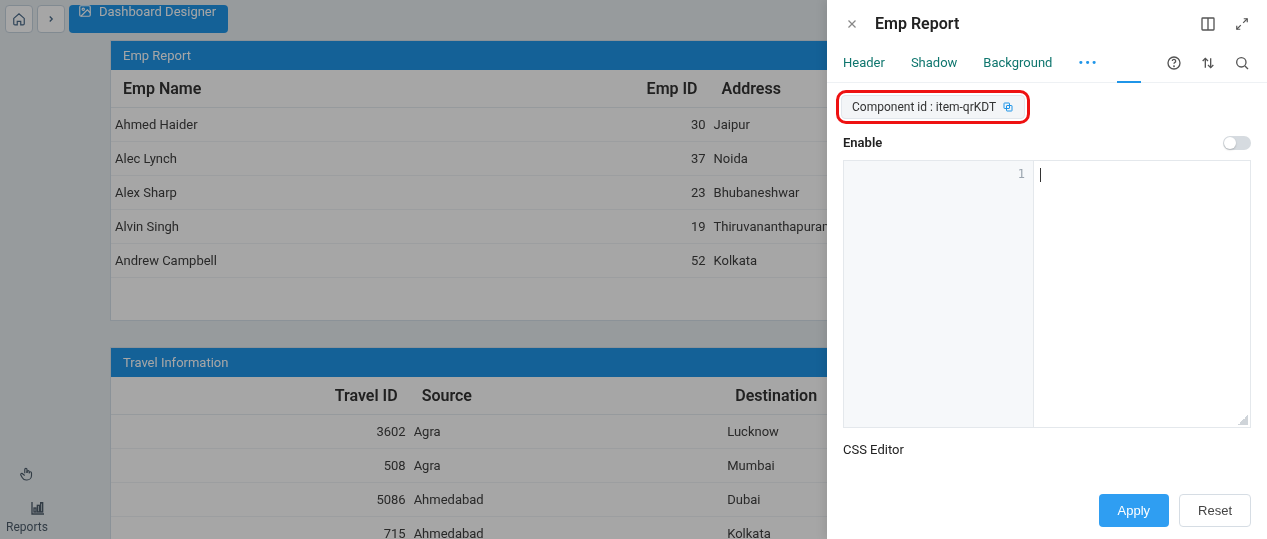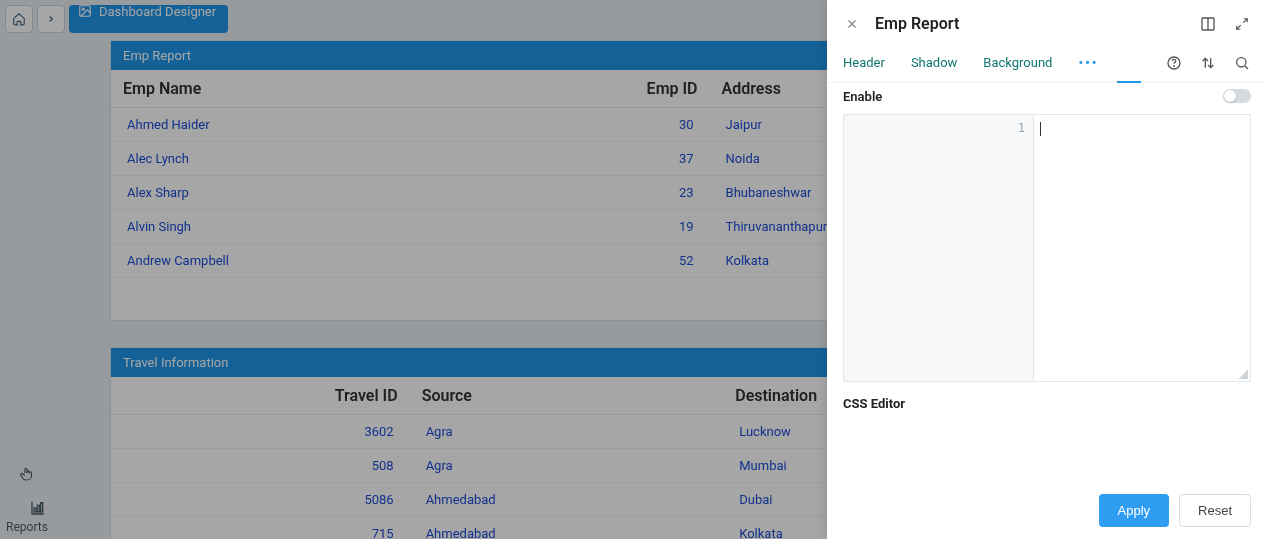--- a/index.html
+++ b/index.html
@@ -20,21 +20,21 @@
 .rail-item { display: flex; flex-direction: column; align-items: flex-end; gap: 2px; font-size: 12px; }
 .rail-icon { width: 20px; height: 20px; display: flex; align-items: center; justify-content: center; }
 
 
 .workspace { position: absolute; left: 60px; top: 30px; right: 0; bottom: 0; padding: 10px 50px 0 50px; z-index: 2; }
 .card { background: #fff; border: 1px solid #d6e0ea; margin-bottom: 26px; }
 .card-header { background: #1f95e8; color: #fff; padding: 7px 12px; font-size: 13px; }
 table.data { width: 100%; border-collapse: collapse; }
 table.data th { text-align: left; font-weight: 600; font-size: 16px; padding: 9px 12px; background: #fff; border-bottom: 1px solid #e7edf2; }
 table.data th.num, table.data td.num { text-align: right; }
-table.data td { padding: 9px 16px; border-bottom: 1px solid #f0f3f6; font-size: 13px; color: #1d4ed8; }
+table.data td { padding: 9px 4px; border-bottom: 1px solid #f0f3f6; font-size: 13px; color: #404040; }
 .pager { display: flex; align-items: center; justify-content: flex-end; gap: 8px; padding: 8px 12px; font-size: 13px; color: #444; }
 .pager-btn { width: 26px; height: 26px; border: 1px solid #cfd8e1; background: #fff; display: flex; align-items: center; justify-content: center; color: #667; }
 .pager-btn.current { border-color: #1f95e8; color: #1f95e8; }
 
 
 .panel { position: absolute; top: 0; right: 0; width: 440px; height: 100%; background: #fff; z-index: 10; display: flex; flex-direction: column; box-shadow: -2px 0 10px rgba(0,0,0,0.1); }
 .panel-head { display: flex; align-items: center; padding: 14px 16px 10px 16px; gap: 14px; }
 .panel-close { width: 18px; height: 18px; display: flex; align-items: center; justify-content: center; color: #888; }
 .panel-title { font-size: 16px; font-weight: 600; color: #222; flex: 1; }
 .panel-head-icons { display: flex; gap: 16px; color: #555; }
@@ -43,31 +43,31 @@
 .panel-tabs { display: flex; align-items: center; padding: 0 16px; border-bottom: 1px solid #eef1f4; gap: 26px; position: relative; }
 .ptab { padding: 12px 0; font-size: 13px; color: #0f766e; }
 .ptab.more { color: #1f95e8; letter-spacing: 2px; font-weight: bold; }
 .ptab-underline { position: absolute; bottom: -1px; height: 2px; background: #1f95e8; left: 290px; width: 24px; }
 .panel-tabs .right-icons { margin-left: auto; display: flex; gap: 16px; color: #555; }
 
 .comp-id { margin: 12px 14px 10px 14px; display: inline-flex; align-items: center; gap: 6px; padding: 4px 10px; background: #f3f5f7; border: 1px solid #e2e7ec; border-radius: 4px; font-size: 12px; color: #333; position: relative; }
 .comp-id-copy { color: #1f95e8; display: inline-flex; }
 .red-marker { position: absolute; border: 3px solid #e11; border-radius: 10px; left: -6px; top: -6px; right: -6px; bottom: -6px; pointer-events: none; }
 
-.enable-row { display: flex; align-items: flex-start; justify-content: space-between; padding: 6px 16px 10px 16px; font-size: 13px; font-weight: 600; color: #222; }
+.enable-row { display: flex; align-items: center; justify-content: space-between; padding: 6px 16px 10px 16px; font-size: 13px; font-weight: 600; color: #222; }
 .toggle { width: 28px; height: 14px; background: #d6dbe0; border-radius: 8px; position: relative; }
 .toggle::after { content: ""; position: absolute; width: 12px; height: 12px; background: #fff; border-radius: 50%; top: 1px; left: 1px; box-shadow: 0 1px 2px rgba(0,0,0,0.2); }
 
 .css-editor { margin: 0 16px; border: 1px solid #e4e8ec; height: 268px; display: flex; position: relative; }
 .gutter { width: 190px; background: #f6f8fa; border-right: 1px solid #e4e8ec; text-align: right; padding: 6px 8px; color: #9aa4ae; font-size: 12px; font-family: Menlo, Consolas, monospace; }
 .editor-area { flex: 1; padding: 6px 6px; font-family: Menlo, Consolas, monospace; font-size: 12px; color: #333; }
 .cursor { display: inline-block; width: 1px; height: 14px; background: #333; vertical-align: middle; }
 .resize-grip { position: absolute; right: 2px; bottom: 2px; width: 10px; height: 10px; background: linear-gradient(135deg, transparent 50%, #cfd4d9 50%); }
 
-.css-label { padding: 14px 16px; font-size: 13px; font-weight: 700; color: #222; }
+.css-label { padding: 14px 16px; font-size: 13px; font-weight: 400; color: #222; }
 
 .panel-footer { margin-top: auto; display: flex; justify-content: flex-end; gap: 10px; padding: 12px 16px; }
 .btn { padding: 8px 18px; border-radius: 4px; font-size: 13px; border: 1px solid transparent; }
 .btn-primary { background: #2f9ef2; color: #fff; }
 .btn-secondary { background: #fff; border-color: #d6dde4; color: #444; }
 </style>
 </head>
 <body>
 
 <div class="dim-wrapper">
@@ -277,20 +277,32 @@
         </div>
       <div class="hi">
           <svg width="16" height="16" viewBox="0 0 24 24" fill="none" stroke="currentColor" stroke-width="2">
             <circle cx="11" cy="11" r="7"></circle>
             <line x1="21" y1="21" x2="16.5" y2="16.5"></line>
           </svg>
         </div>
     </div>
   </div>
 
+  <div style="position:relative; align-self:flex-start;">
+    <div class="comp-id">
+      <span>Component id : item-qrKDT</span>
+      <span class="comp-id-copy">
+        <svg width="12" height="12" viewBox="0 0 24 24" fill="none" stroke="currentColor" stroke-width="2">
+            <rect x="9" y="9" width="11" height="11" rx="1"></rect>
+            <rect x="4" y="4" width="11" height="11" rx="1"></rect>
+          </svg>
+      </span>
+      <div class="red-marker"></div>
+    </div>
+  </div>
 
   <div class="enable-row">
     <span>Enable</span>
     <div class="toggle"></div>
   </div>
 
   <div class="css-editor">
     <div class="gutter"><span>1</span></div>
     <div class="editor-area"><span class="cursor"></span></div>
     <div class="resize-grip"></div>

